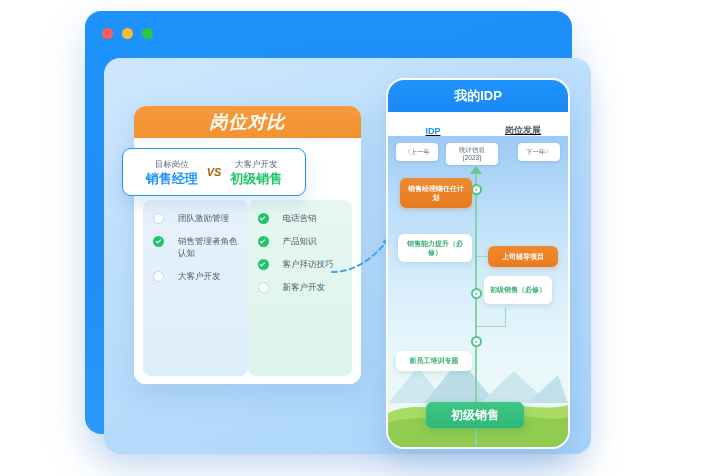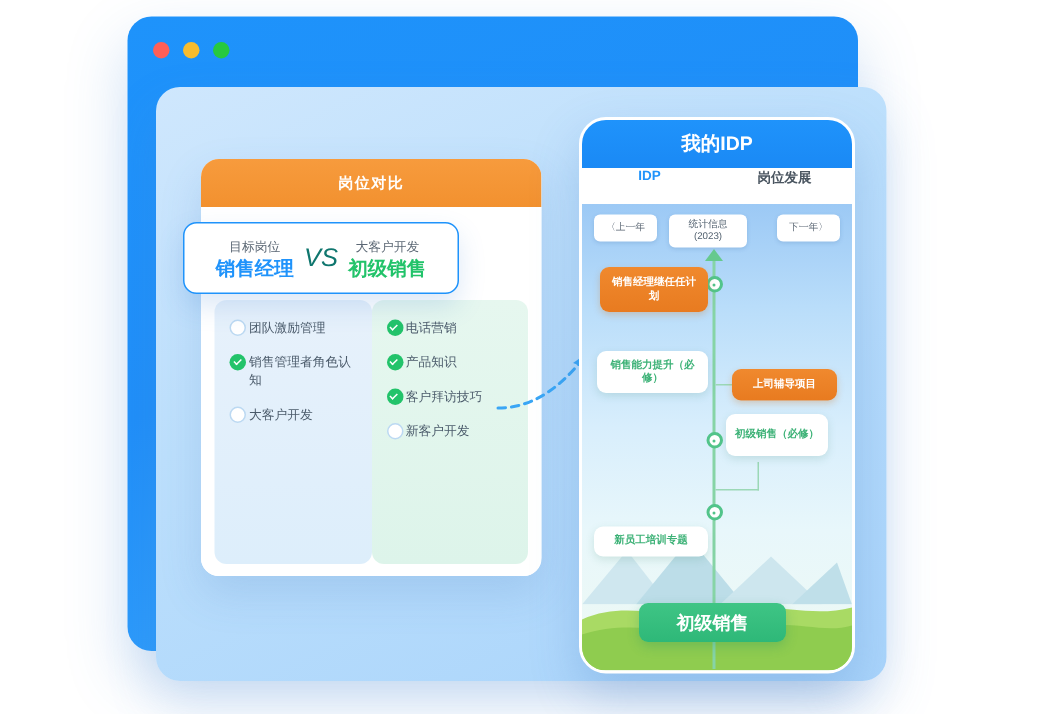--- a/index.html
+++ b/index.html
@@ -34,32 +34,32 @@
 
   
   .card-white{
     position:absolute;left:134px;top:106px;width:227px;height:278px;
     border-radius:12px;background:#ffffff;
     box-shadow:0 12px 28px rgba(70,120,190,.18);
     overflow:hidden;
   }
   .card-hd{
     height:32px;background:linear-gradient(180deg,#f79b3d 0%,#f2912f 100%);
-    color:#fff;font-size:10px;font-weight:bold;
-    display:flex;align-items:center;justify-content:center;letter-spacing:1px;
+    color:#fff;font-size:18px;font-weight:bold;
+    display:flex;align-items:center;justify-content:center;letter-spacing:1px;font-style:italic;
   }
   .card-body{
     position:absolute;left:0;top:32px;right:0;bottom:0;
     background:#fff;padding:62px 0 0 0;box-sizing:border-box;
   }
   .cols{display:flex;height:176px;margin:0 9px;}
   .col{flex:1;border-radius:8px;padding:12px 0 0 0;box-sizing:border-box;}
   .col.left{background:linear-gradient(180deg,#e7f1fb 0%,#ddeefb 100%);}
   .col.right{background:linear-gradient(180deg,#e6f7ef 0%,#ddf4ea 100%);}
-  .ck{display:flex;align-items:flex-start;gap:2px;padding:0 8px 11px 10px;}
+  .ck{display:flex;align-items:flex-start;gap:14px;padding:0 8px 11px 10px;}
   .bx{width:11px;height:11px;border-radius:50%;flex:0 0 11px;margin-top:1px;
       position:relative;box-sizing:border-box;}
   .bx.off{border:1.4px solid #bcd9f2;background:#fff;}
   .bx.on{background:#22c36a;}
   .bx.on:after{content:"";position:absolute;left:2.6px;top:2.6px;width:4.4px;height:2.4px;
       border-left:1.4px solid #fff;border-bottom:1.4px solid #fff;transform:rotate(-45deg);}
   .ck-t{font-size:8.5px;line-height:12px;color:#4a5a6a;}
 
   
   .vs-bar{
@@ -67,35 +67,35 @@
     background:#fff;border:1.6px solid #1f93fb;border-radius:9px;
     box-shadow:0 8px 18px rgba(60,130,210,.18);
     display:flex;align-items:center;justify-content:space-between;
     padding:0 14px;box-sizing:border-box;
   }
   .vs-side{text-align:center;width:84px;}
   .vs-lab{font-size:8.5px;color:#5b6774;line-height:12px;}
   .vs-val{font-size:13px;font-weight:bold;line-height:17px;}
   .vs-val.blue{color:#1f93fb;}
   .vs-val.green{color:#22c36a;}
-  .vs-mid{font-size:17px;font-weight:normal;color:#0f766e;font-style:italic;}
+  .vs-mid{font-size:11px;font-weight:bold;color:#a16207;font-style:italic;}
 
   
   .phone{
     position:absolute;left:386px;top:78px;width:180px;height:367px;
     border-radius:18px;background:#fff;
     border:2.5px solid #ffffff;
     box-shadow:0 14px 32px rgba(60,120,195,.26);
     overflow:hidden;
   }
   .ph-hd{height:32px;background:linear-gradient(180deg,#1f93fb 0%,#1a89f5 100%);
     color:#fff;font-size:13px;font-weight:bold;
     display:flex;align-items:center;justify-content:center;}
-  .ph-tabs{height:37px;background:#fff;display:flex;align-items:flex-start;
-    position:relative;}
+  .ph-tabs{height:37px;background:#fff;display:flex;align-items:center;
+    position:relative;text-decoration:underline;}
   .ph-tab{flex:1;text-align:center;font-size:9px;color:#4a5560;font-weight:bold;}
   .ph-tab.act{color:#1f93fb;}
   .tab-ul{position:absolute;left:24px;bottom:0;width:52px;height:2px;background:#1f93fb;border-radius:2px;}
   .ph-body{position:absolute;left:0;top:56px;right:0;bottom:0;
     background:linear-gradient(180deg,#9cc9f5 0%,#b9ddfa 22%,#d8eefc 48%,#e8f7fb 70%,#eef9f3 100%);
     overflow:hidden;}
   .yr{position:absolute;top:7px;display:flex;align-items:center;justify-content:center;
     background:#fff;border-radius:4px;box-shadow:0 1px 3px rgba(40,90,150,.18);
     font-size:6.5px;color:#5a6673;text-align:center;line-height:8px;}
   .yr.prev{left:8px;width:42px;height:18px;}

